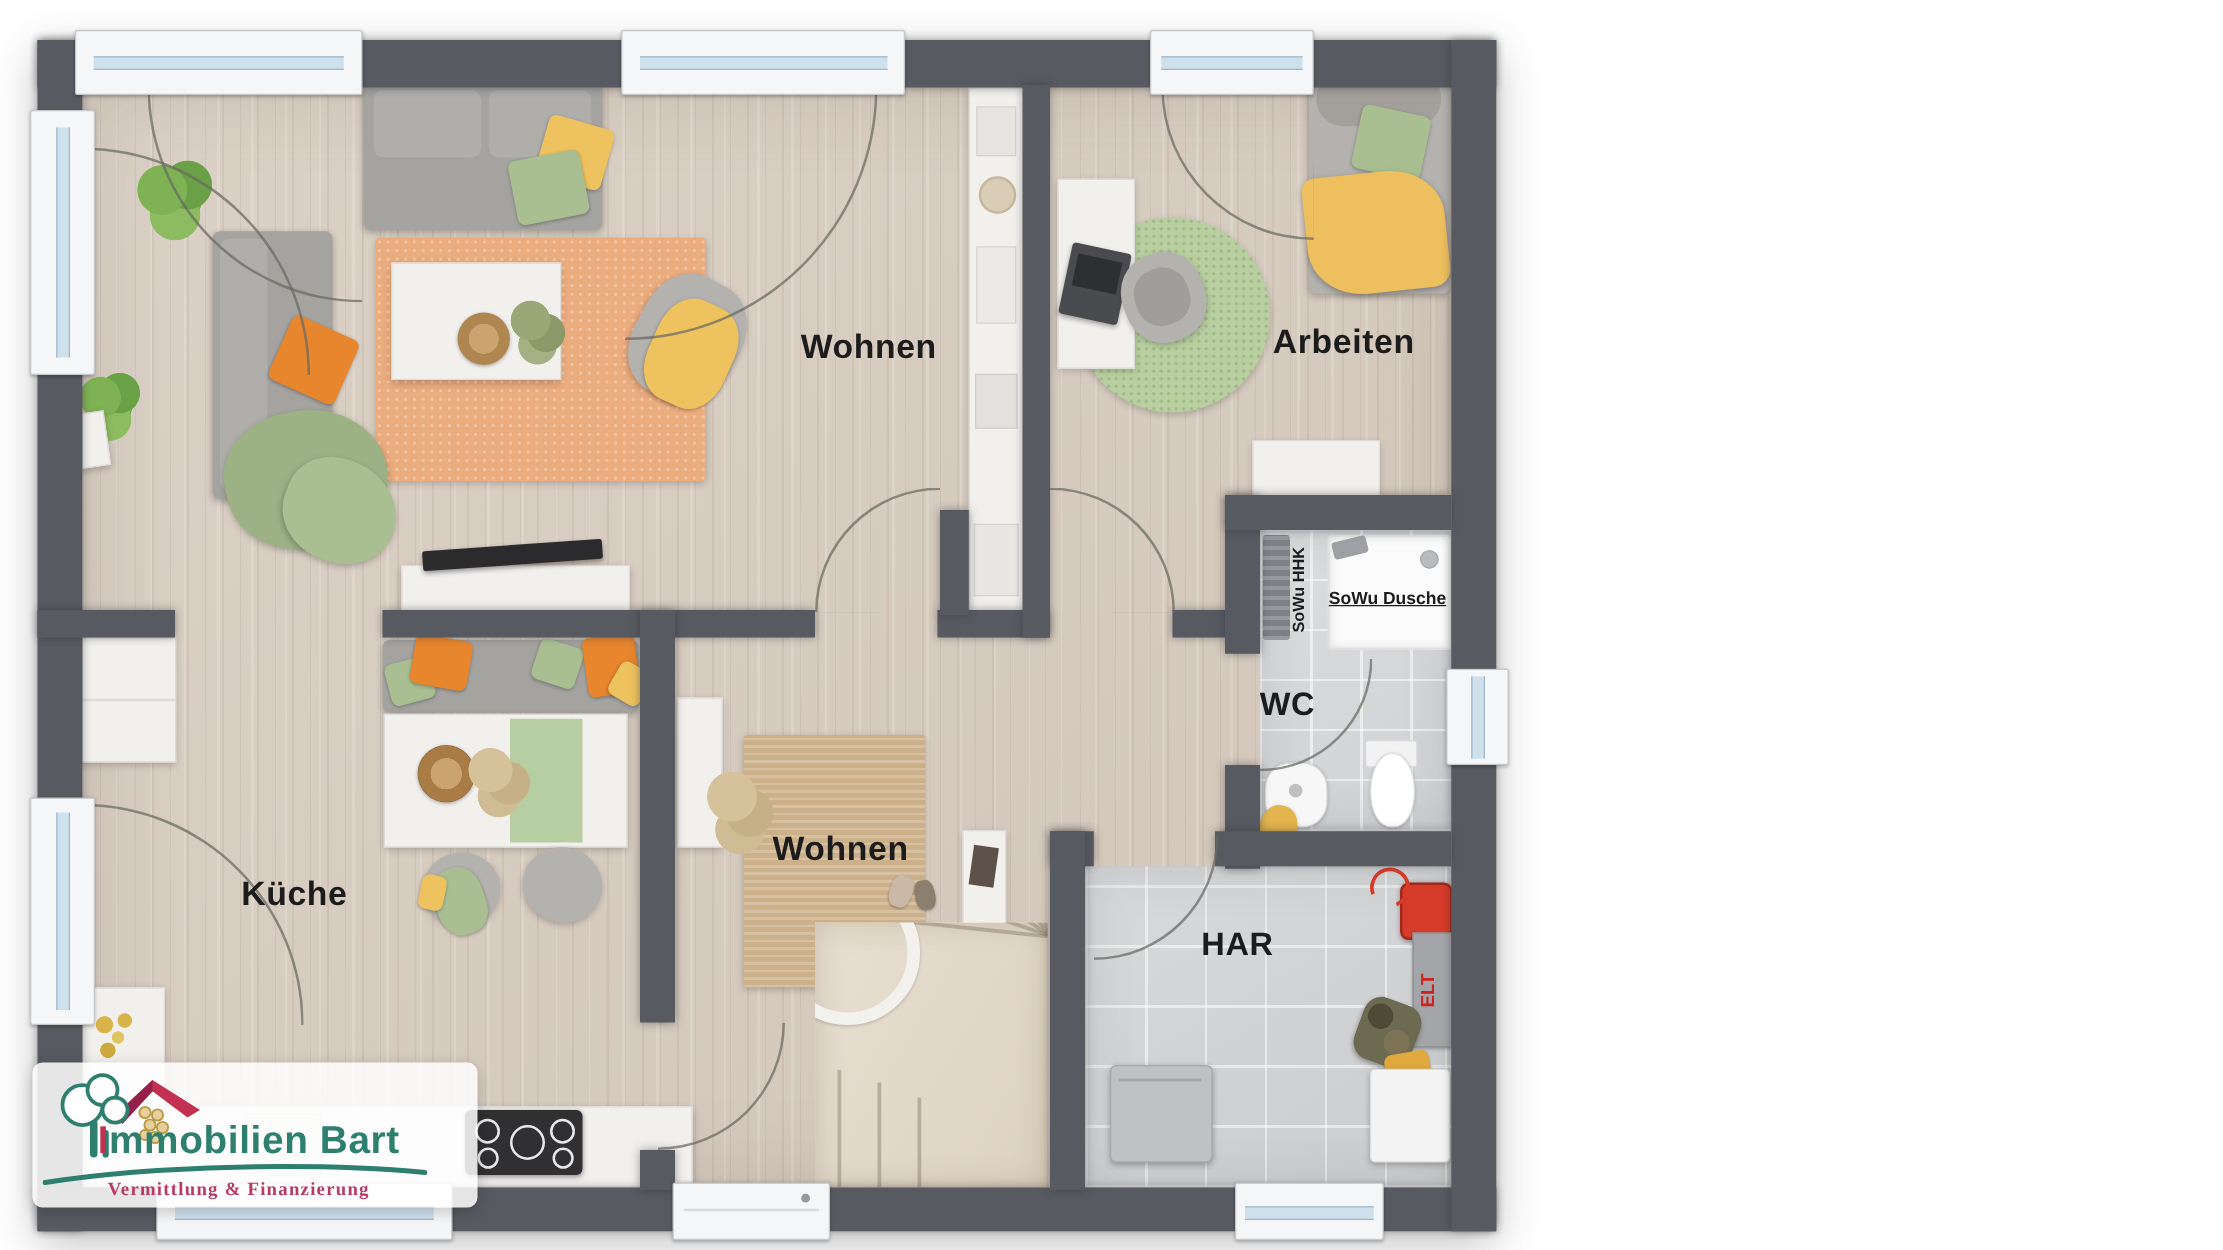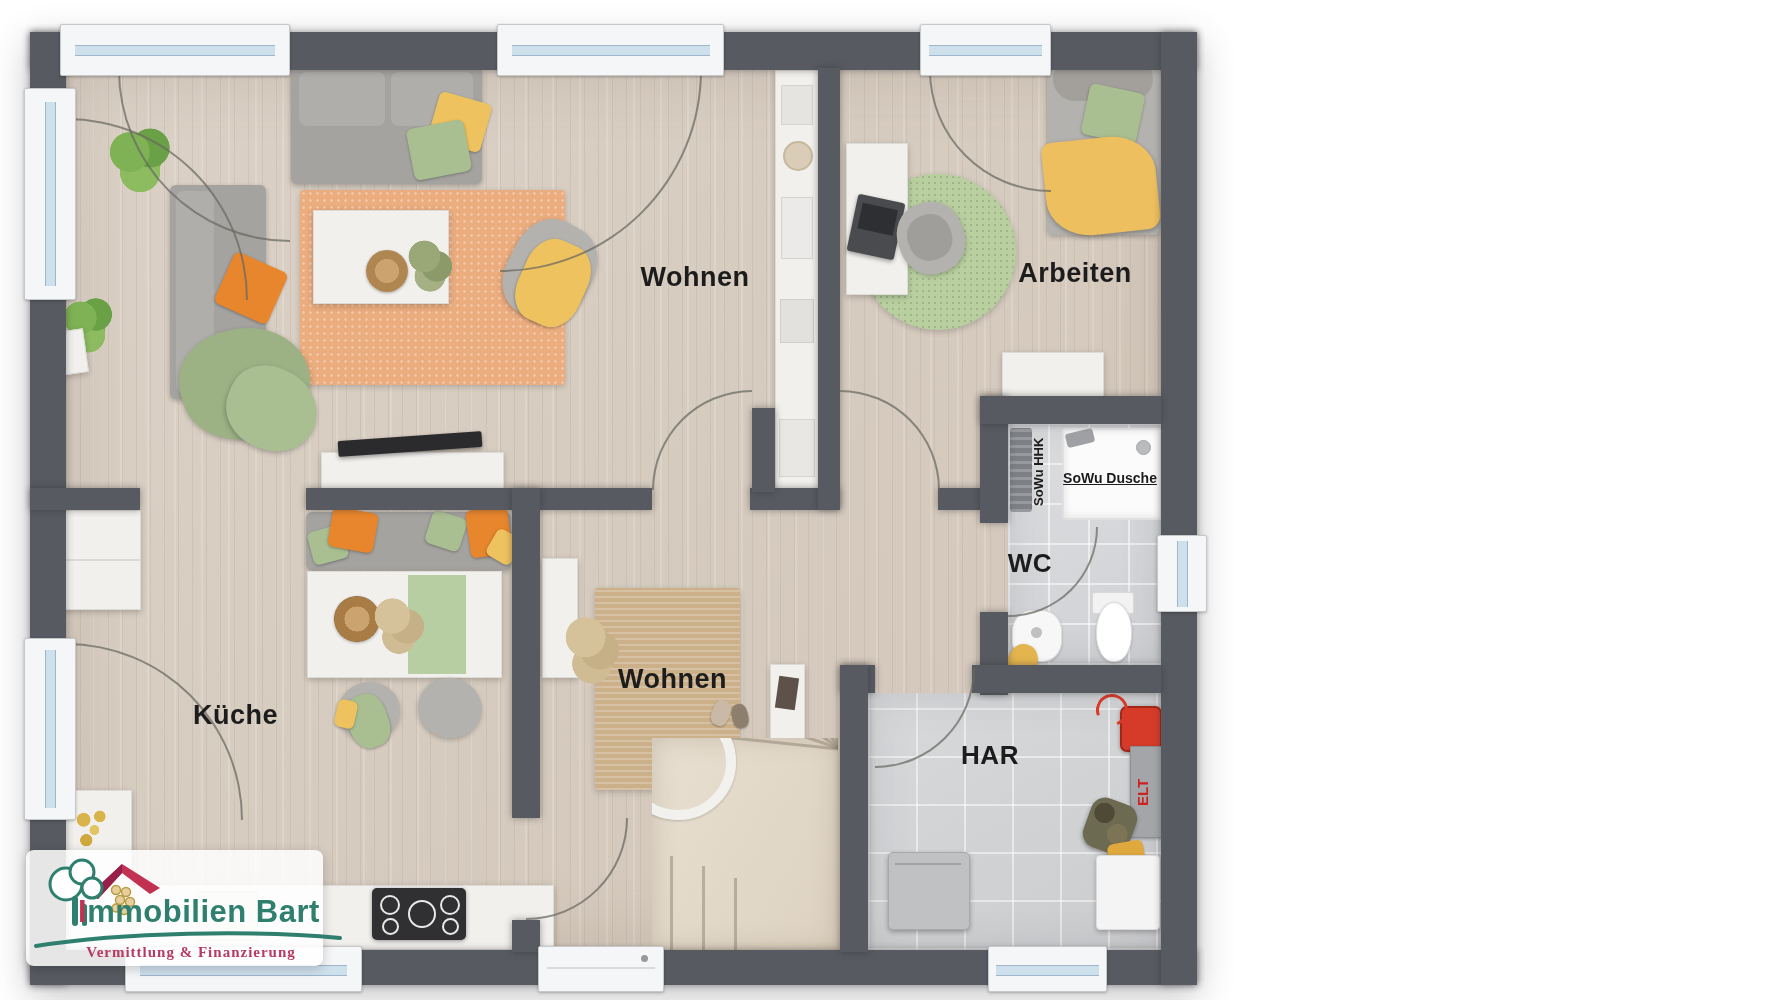--- a/index.html
+++ b/index.html
@@ -274,21 +274,21 @@
   <div class="abs room-label" style="left:1000px;top:258px;width:150px;">Arbeiten</div>
   <div class="abs room-label" style="left:178px;top:700px;width:115px;">Küche</div>
   <div class="abs room-label" style="left:618px;top:664px;width:100px;">Wohnen</div>
   <div class="abs room-label" style="left:1002px;top:548px;width:56px;font-size:26px;font-weight:700;">WC</div>
   <div class="abs room-label" style="left:952px;top:740px;width:76px;font-size:26px;">HAR</div>
 
   <div class="abs small-label" style="left:1062px;top:470px;width:96px;text-decoration:underline;">SoWu Dusche</div>
   <div class="abs small-label vtext" style="left:1032px;top:428px;width:20px;height:88px;font-size:13px;">SoWu HHK</div>
   <div class="abs small-label vtext" style="left:1134px;top:762px;width:22px;height:60px;font-size:15px;color:#cc2222;">ELT</div>
 
-  <div class="abs logo-card" style="left:26px;top:850px;width:297px;height:116px;">
+  <div class="abs logo-card" style="left:26px;top:850px;width:356px;height:116px;">
     <svg style="position:absolute;left:6px;top:4px;" width="150" height="78" viewBox="0 0 150 78">
       <polygon points="58,40 90,10 128,34 118,40 90,19 66,45" fill="#c23152"></polygon>
       <polygon points="58,40 90,10 90,19 66,45" fill="#97204a"></polygon>
       <circle cx="34" cy="30" r="16" fill="#ffffff" stroke="#2e7f6e" stroke-width="3"></circle>
       <circle cx="50" cy="18" r="12" fill="#ffffff" stroke="#2e7f6e" stroke-width="3"></circle>
       <circle cx="60" cy="34" r="10" fill="#ffffff" stroke="#2e7f6e" stroke-width="3"></circle>
       <rect x="40" y="42" width="6" height="30" rx="3" fill="#2e7f6e"></rect>
       <rect x="50" y="50" width="5" height="22" rx="2.5" fill="#2e7f6e"></rect>
       <g fill="#e7cf9c" stroke="#b99b43" stroke-width="1.5">
         <circle cx="84" cy="36" r="4.5"></circle>

